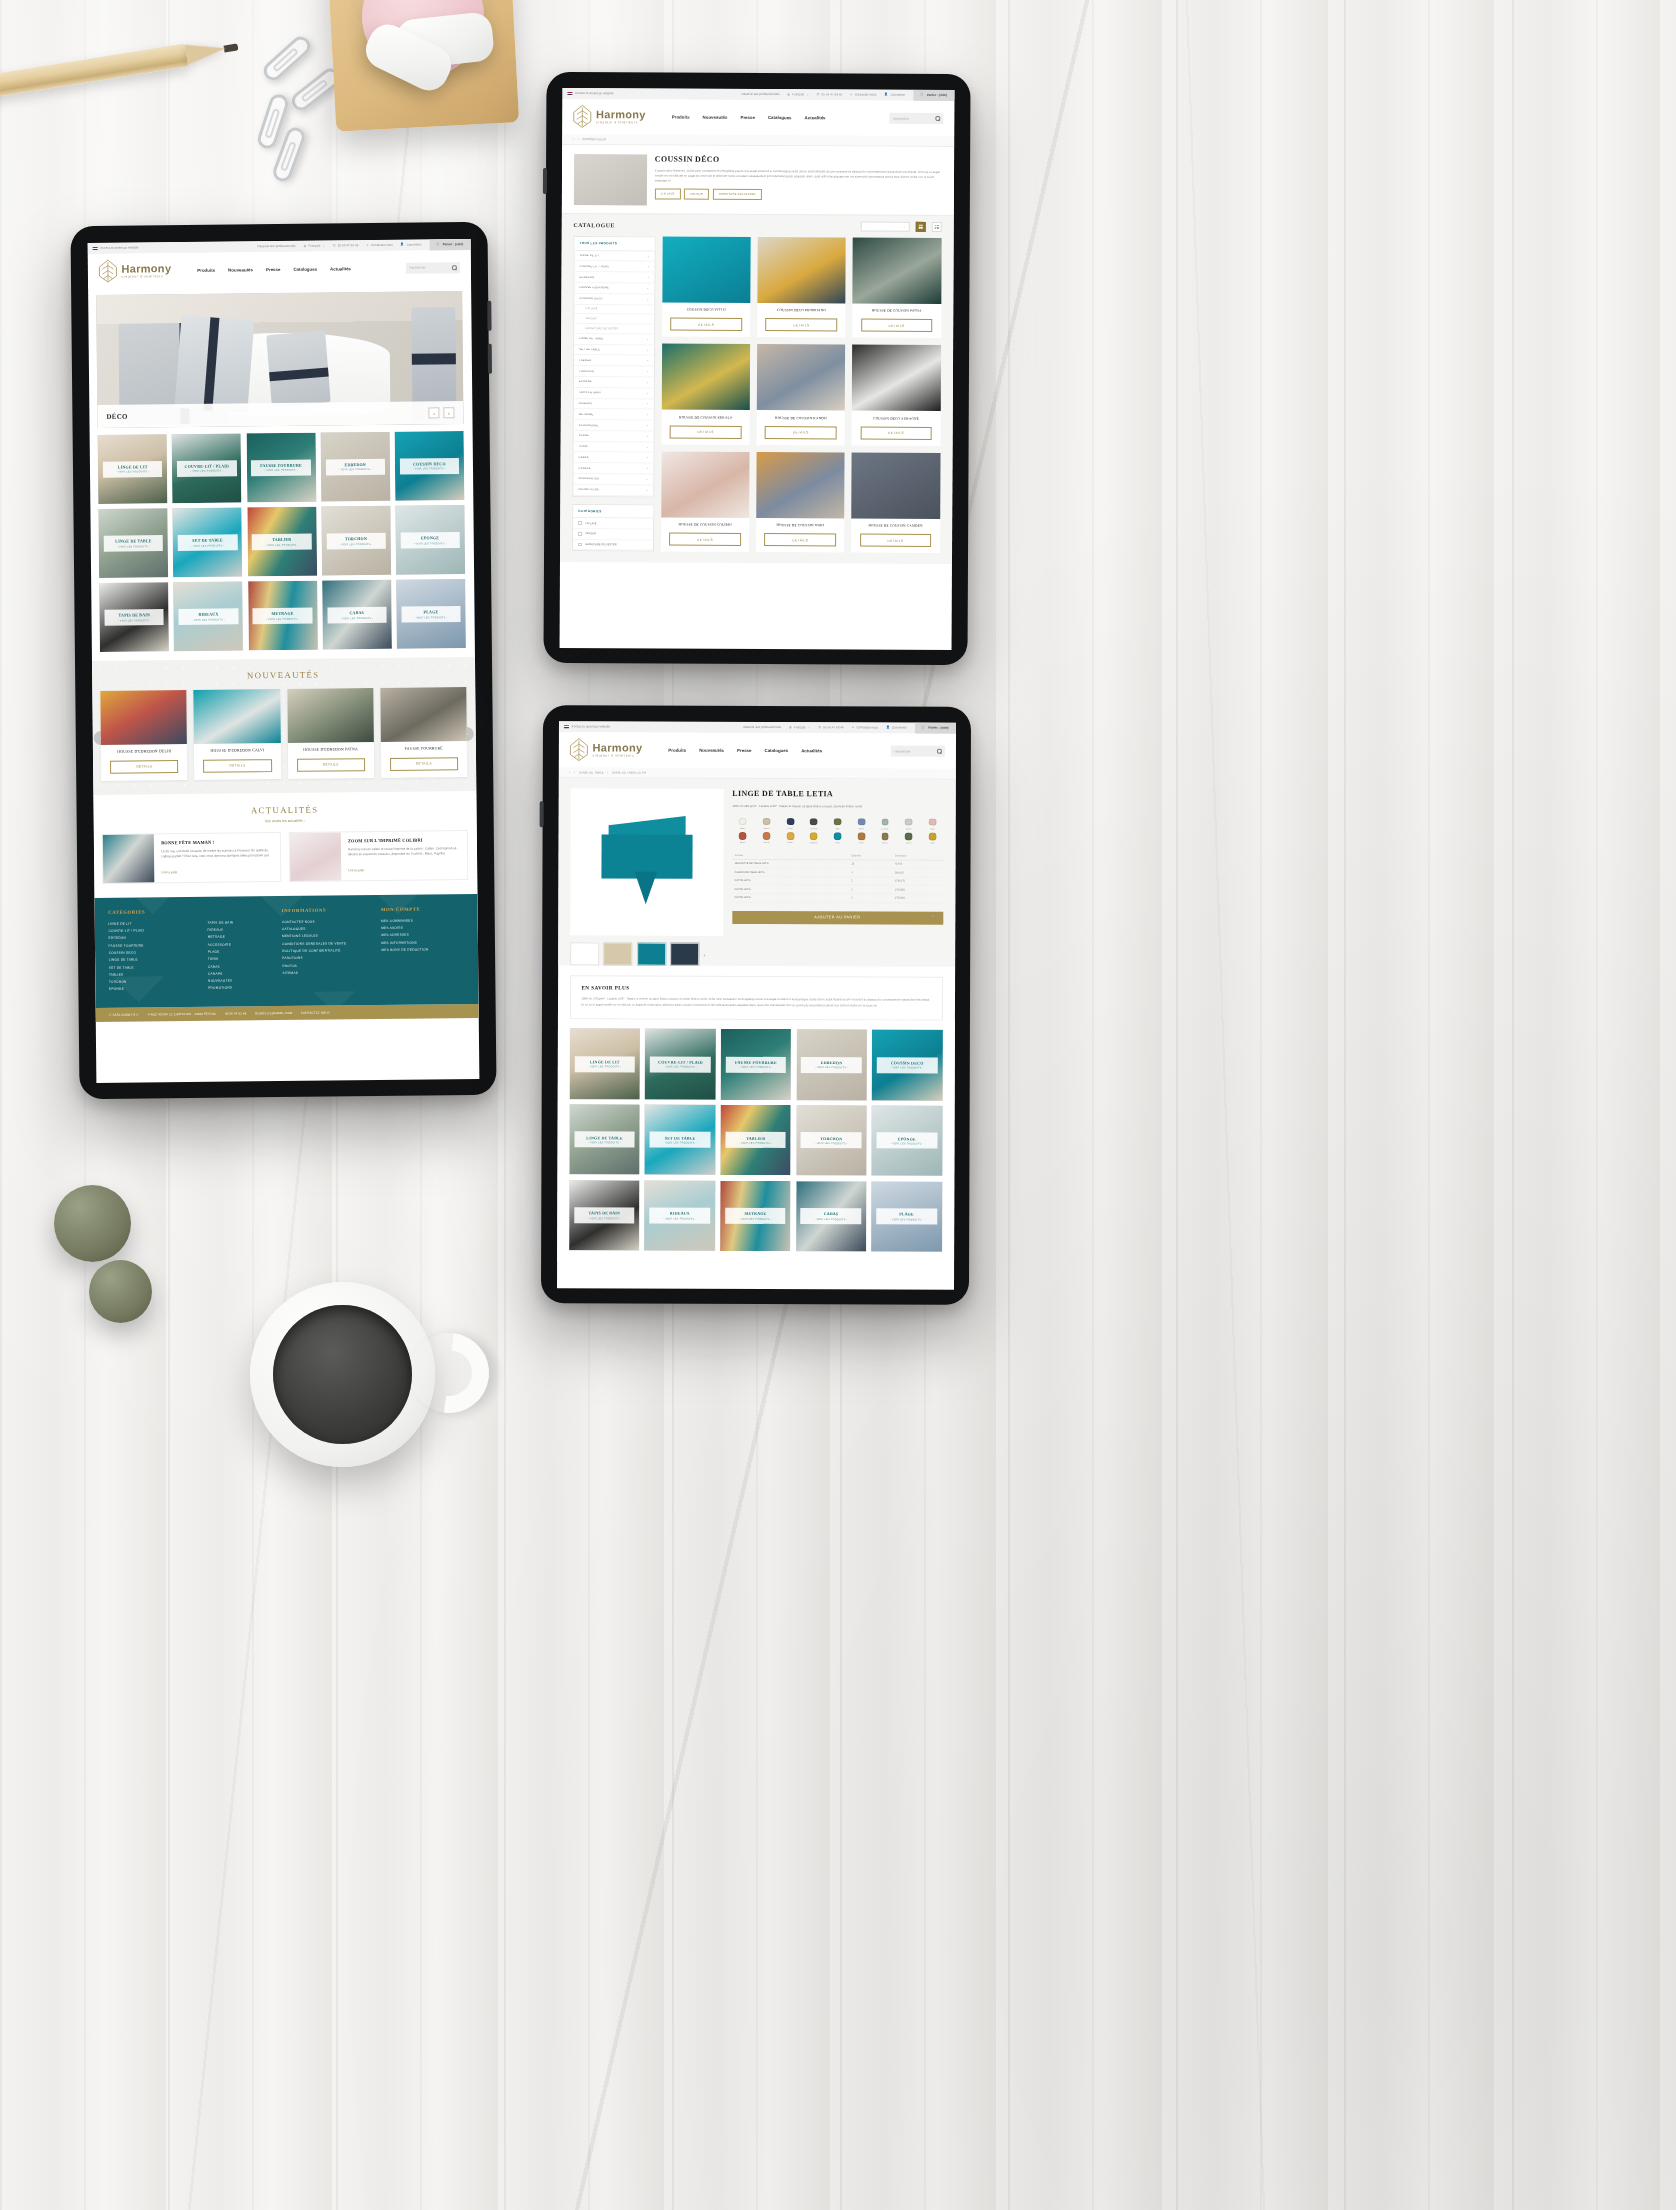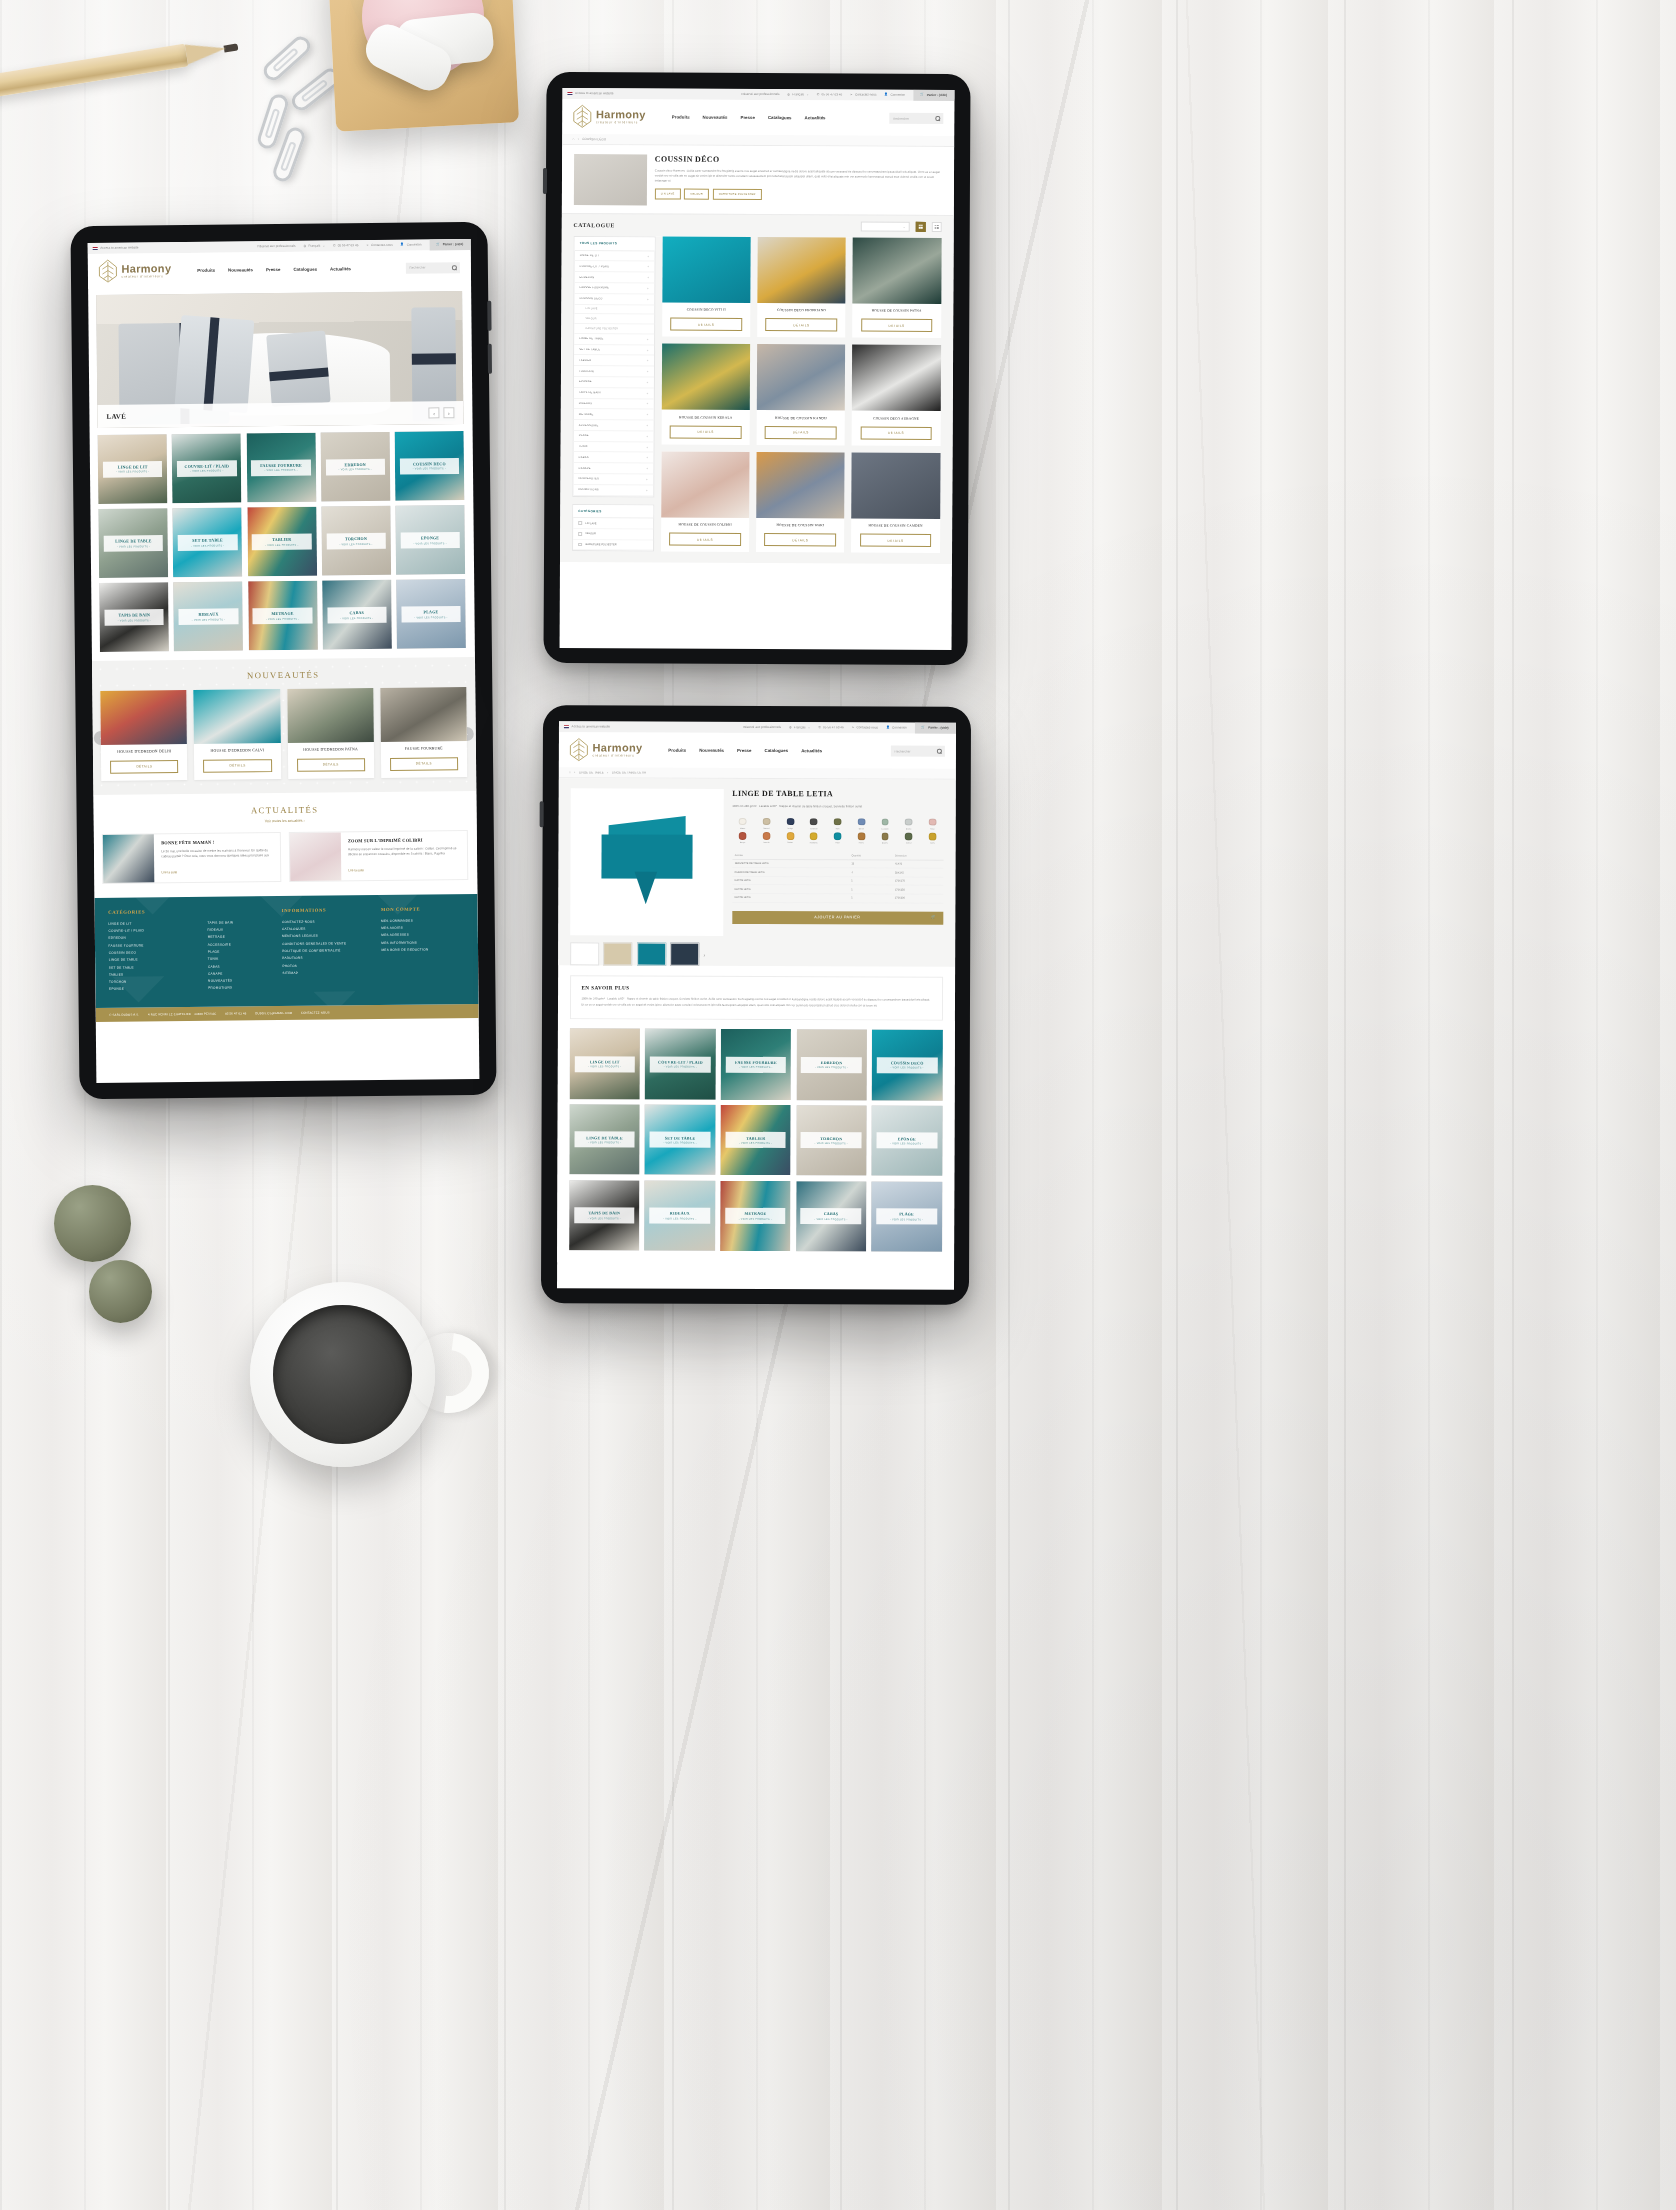--- a/index.html
+++ b/index.html
@@ -456,21 +456,21 @@
             <div class="stripe" style="left:40%;top:0;width:12%;height:100%"></div>
           </div>
         <div class="towel t3">
             <div class="stripe" style="left:0;top:52%;width:100%;height:12%"></div>
           </div>
         <div class="towel t4">
             <div class="stripe" style="left:0;top:40%;width:100%;height:10%"></div>
           </div>
       </div>
       <div class="hero-cap">
-        <h3>LAVÉ</h3>
+        <h3>DÉCO</h3>
         <div class="arrows">
           <div class="arw">‹</div>
           <div class="arw">›</div>
         </div>
       </div>
     </div>
 
     <div class="tiles" id="home-tiles">
         <div class="tile">
     <div class="ph ph-bed"></div>

